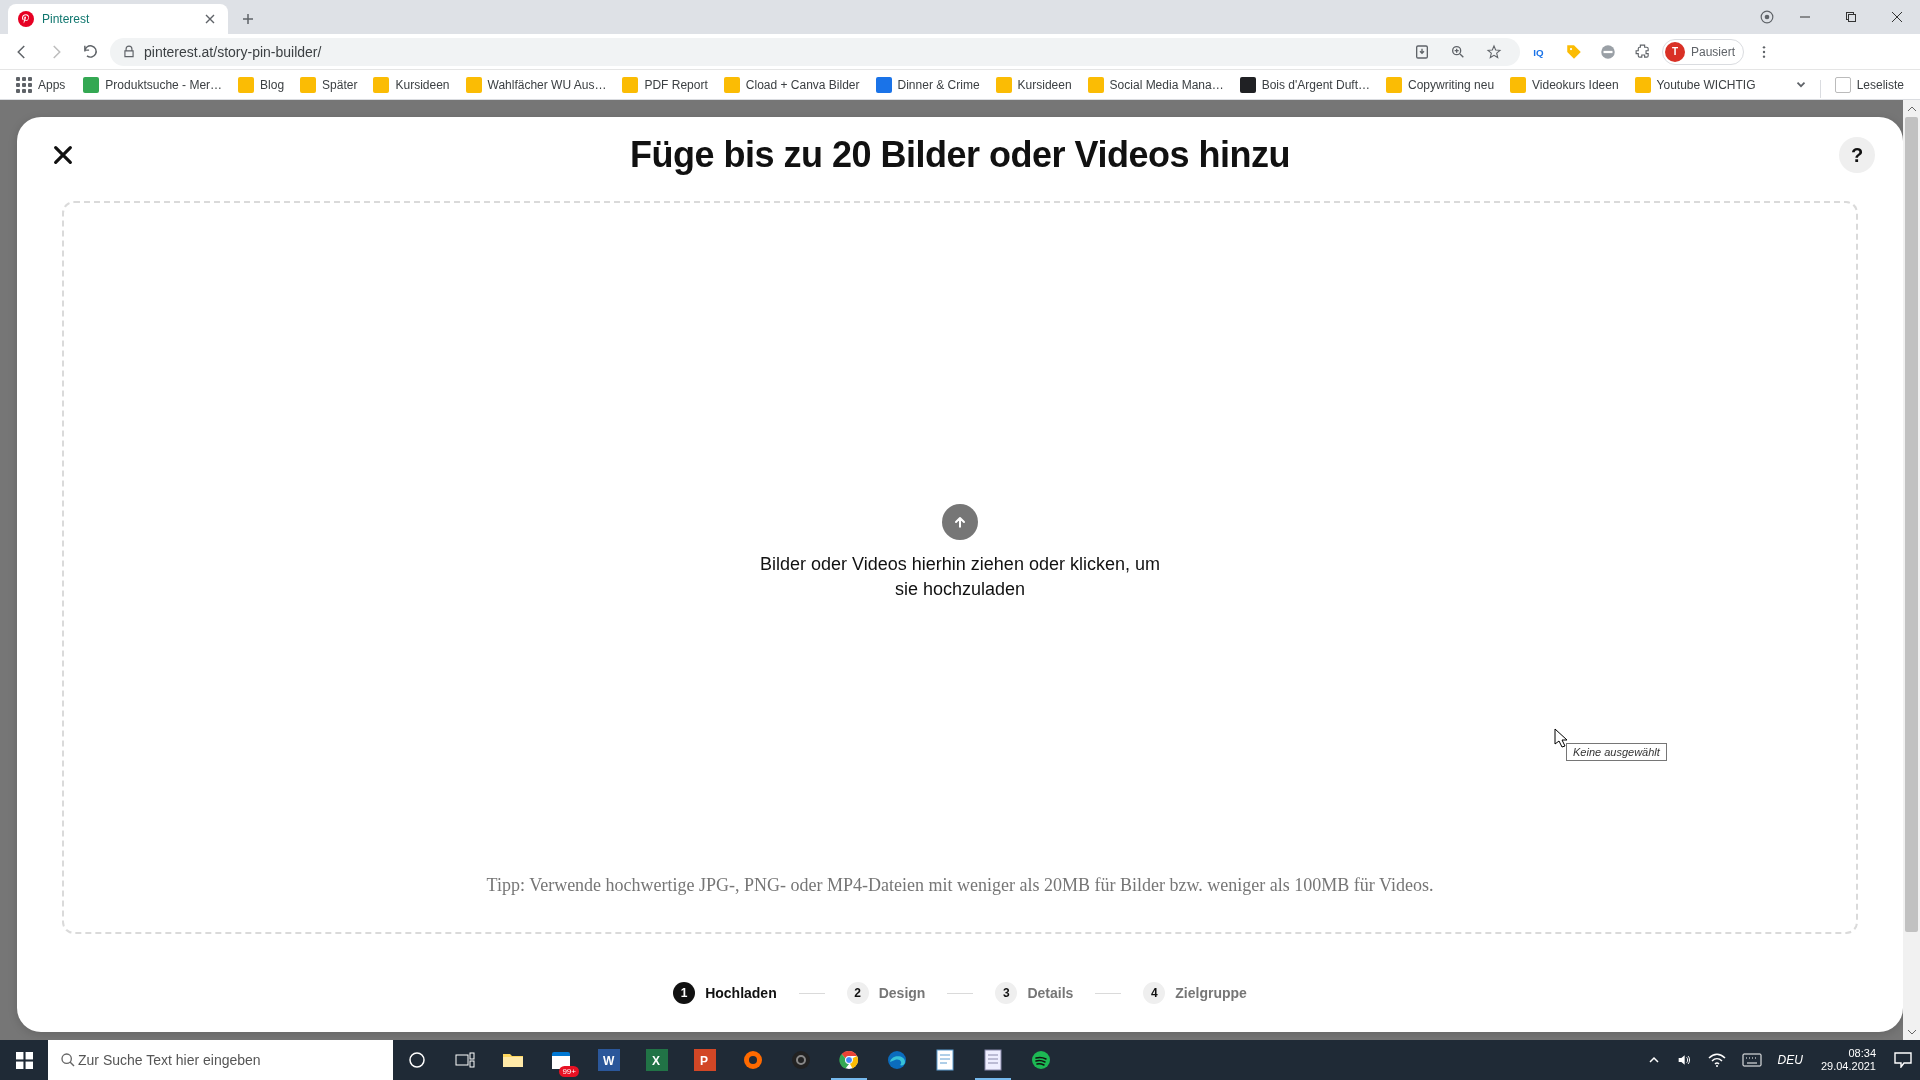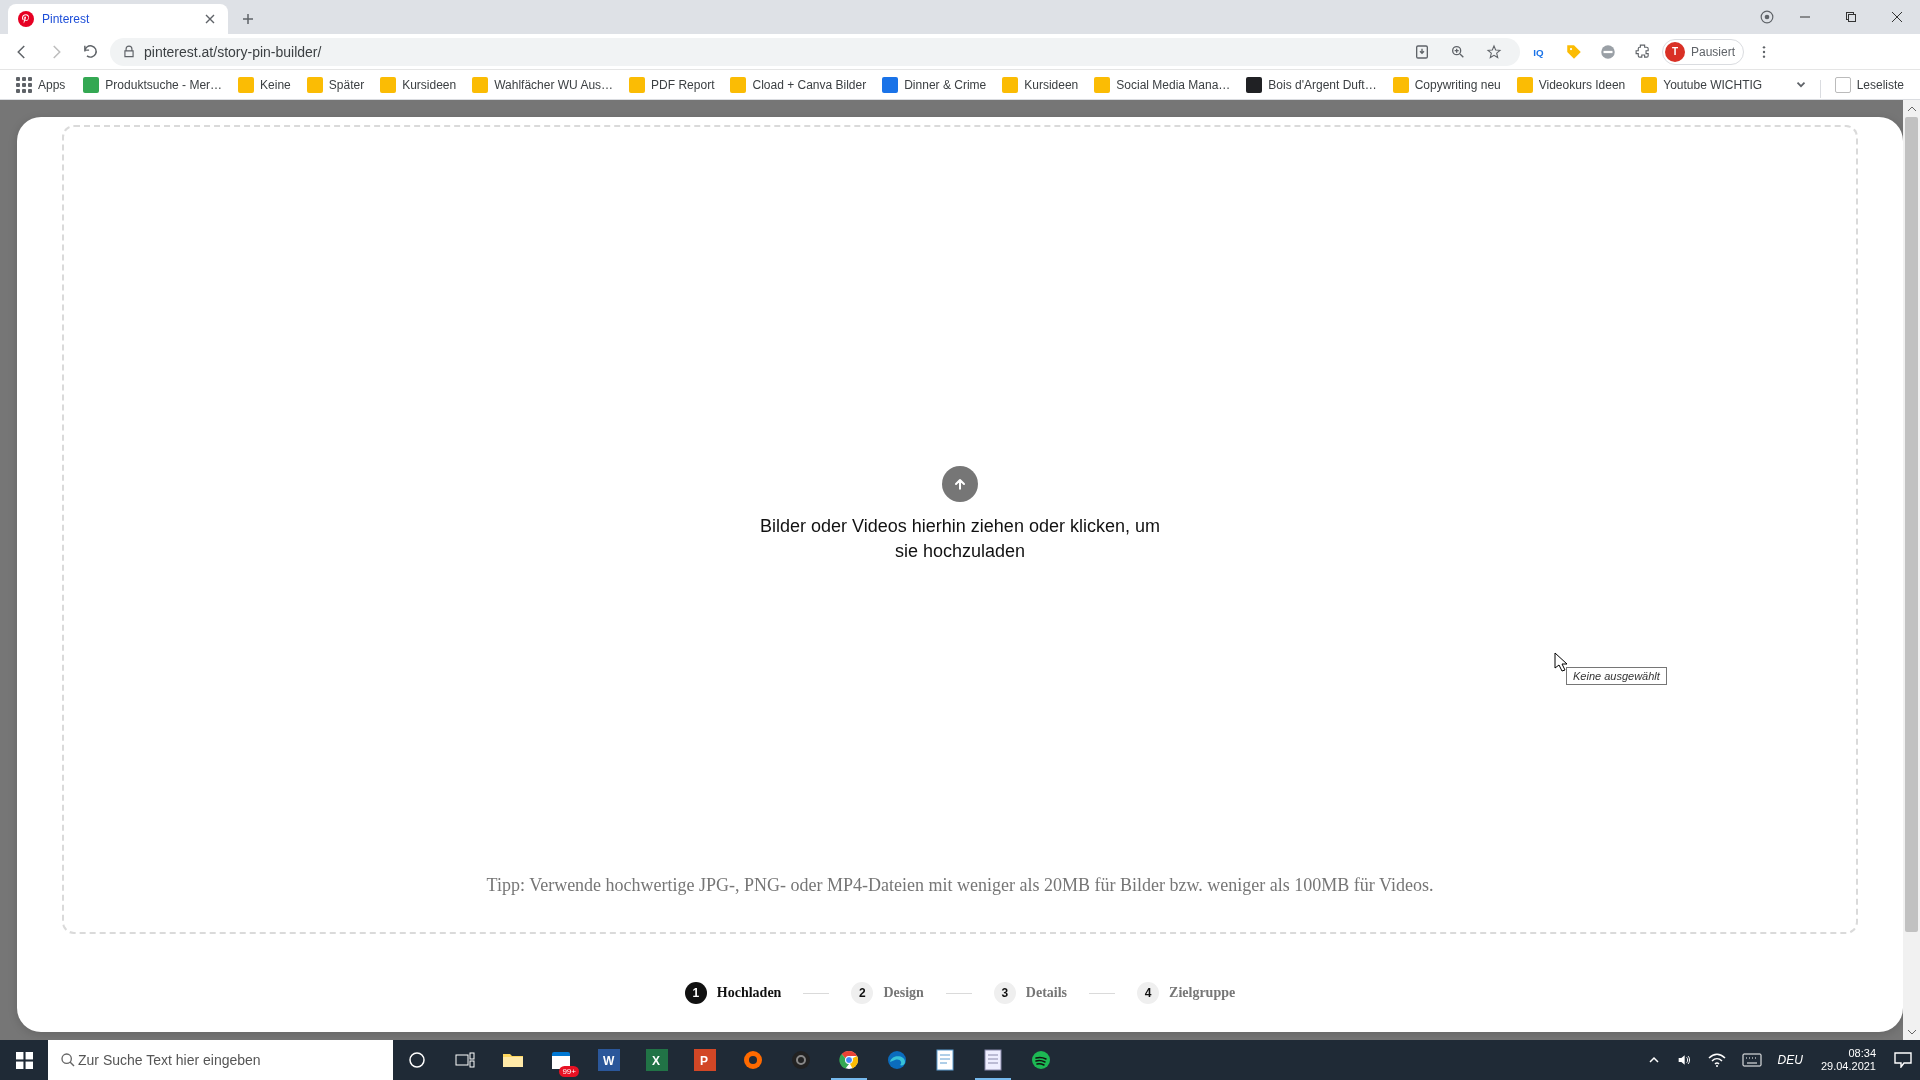--- a/index.html
+++ b/index.html
@@ -1,20 +1,20 @@
 <!DOCTYPE html>
 <html><head>
 <meta charset="utf-8">
 <style>
 * { margin:0; padding:0; box-sizing:border-box; font-family:"Segoe UI",Arial,sans-serif; }
 body { width:1920px; height:1080px; overflow:hidden; background:#fff; position:relative; }
 
 
 .tab-strip { height:34px; background:#dee1e6; display:flex; align-items:flex-end; padding-left:8px; position:relative; }
-.tab { display:flex; align-items:center; height:30px; background:#fff; border-radius:8px 8px 0 0; padding:0 10px; width:220px; gap:8px; font-size:12px; color:#1d4ed8; }
+.tab { display:flex; align-items:center; height:30px; background:#fff; border-radius:8px 8px 0 0; padding:0 10px; width:220px; gap:8px; font-size:12px; color:#0f766e; }
 .tab-favicon { width:16px; height:16px; }
 .tab-close { margin-left:auto; width:16px; height:16px; display:flex; align-items:center; justify-content:center; color:#555; border-radius:50%; }
 .new-tab { width:28px; height:28px; display:flex; align-items:center; justify-content:center; color:#555; margin-left:6px; margin-bottom:1px; }
 .win-ctrls { position:absolute; right:0; top:0; height:34px; display:flex; align-items:center; }
 .win-ctrls .slot { width:46px; height:34px; display:flex; align-items:center; justify-content:center; color:#333; }
 .win-ctrls .slot.small { width:30px; }
 
 
 .addr-row { height:36px; background:#fff; display:flex; align-items:center; padding:0 8px; gap:6px; border-bottom:1px solid #e5e5e5; }
 .nav-btn { width:28px; height:28px; display:flex; align-items:center; justify-content:center; color:#5f6368; border-radius:50%; }
@@ -54,21 +54,21 @@
 .drop-txt { margin-top:12px; font-size:18px; color:#111; text-align:center; max-width:420px; line-height:1.35; }
 .tip { position:absolute; bottom:36px; color:#767676; font-size:18px;font-family:Liberation Serif, serif; }
 
 .tooltip { position:absolute; border:1px solid #767676; background:#fff; padding:2px 6px; font-size:11px; color:#333;font-style:italic; }
 .cursor { position:absolute; width:18px; height:22px; pointer-events:none; }
 
 .steps { height:78px; display:flex; align-items:center; justify-content:center; gap:22px; font-size:14px; }
 .step { display:flex; align-items:center; gap:10px; }
 .step .dot { width:22px; height:22px; border-radius:50%; background:#efefef; color:#111; display:flex; align-items:center; justify-content:center; font-size:12px; font-weight:600; }
 .step.active .dot { background:#111; color:#fff; }
-.step .lab { color:#767676; font-weight:600;font-family:Liberation Serif, serif; }
+.step .lab { color:#767676; font-weight:600; }
 .step.active .lab { color:#111; }
 .step-sep { width:26px; height:1px; background:#dadada; }
 
 
 .scrollbar { position:absolute; right:0; top:0; bottom:0; width:17px; background:#f1f1f1; display:flex; flex-direction:column; align-items:center; }
 .sb-btn { width:17px; height:17px; display:flex; align-items:center; justify-content:center; color:#666; }
 .sb-track { flex:1; width:17px; position:relative; }
 .sb-thumb { position:absolute; left:2px; right:2px; top:0; height:90%; background:#c1c1c1; border-radius:2px; }
 
 
@@ -224,21 +224,21 @@
       </span>
     <span>Apps</span>
   </div>
   <div id="bm-list" style="display:flex;align-items:center;">
       <div class="bm">
         <span class="bm-ico green"></span>
         <span>Produktsuche - Mer…</span>
       </div>
       <div class="bm">
         <span class="bm-ico"></span>
-        <span>Keine</span>
+        <span>Blog</span>
       </div>
       <div class="bm">
         <span class="bm-ico"></span>
         <span>Später</span>
       </div>
       <div class="bm">
         <span class="bm-ico"></span>
         <span>Kursideen</span>
       </div>
       <div class="bm">
@@ -291,20 +291,31 @@
     <div style="width:1px;height:18px;background:#dadce0;margin:0 4px;"></div>
     <div class="bm">
       <span class="bm-ico gray" style="background:#fff;border:1px solid #bbb;"></span>
       <span>Leseliste</span>
     </div>
   </div>
 </div>
 
 <div class="viewport">
   <div class="modal-wrap">
+    <div class="modal-head">
+      <div class="close-btn">
+        <svg width="22" height="22" viewBox="0 0 24 24">
+            <path d="M4 4l16 16M20 4L4 20" stroke="#111" stroke-width="3.5" stroke-linecap="round"></path>
+          </svg>
+      </div>
+      <div class="modal-title">Füge bis zu 20 Bilder oder Videos hinzu</div>
+      <div class="help-btn">
+        <span>?</span>
+      </div>
+    </div>
 
     <div class="drop-outer">
       <div class="drop-zone">
         <div class="up-ico">
           <svg width="16" height="16" viewBox="0 0 24 24">
               <path d="M12 19V6m-6 6 6-6 6 6" fill="none" stroke="#fff" stroke-width="3" stroke-linecap="round" stroke-linejoin="round"></path>
             </svg>
         </div>
         <div class="drop-txt">Bilder oder Videos hierhin ziehen oder klicken, um sie hochzuladen</div>
         <div class="tip">Tipp: Verwende hochwertige JPG-, PNG- oder MP4-Dateien mit weniger als 20MB für Bilder bzw. weniger als 100MB für Videos.</div>

